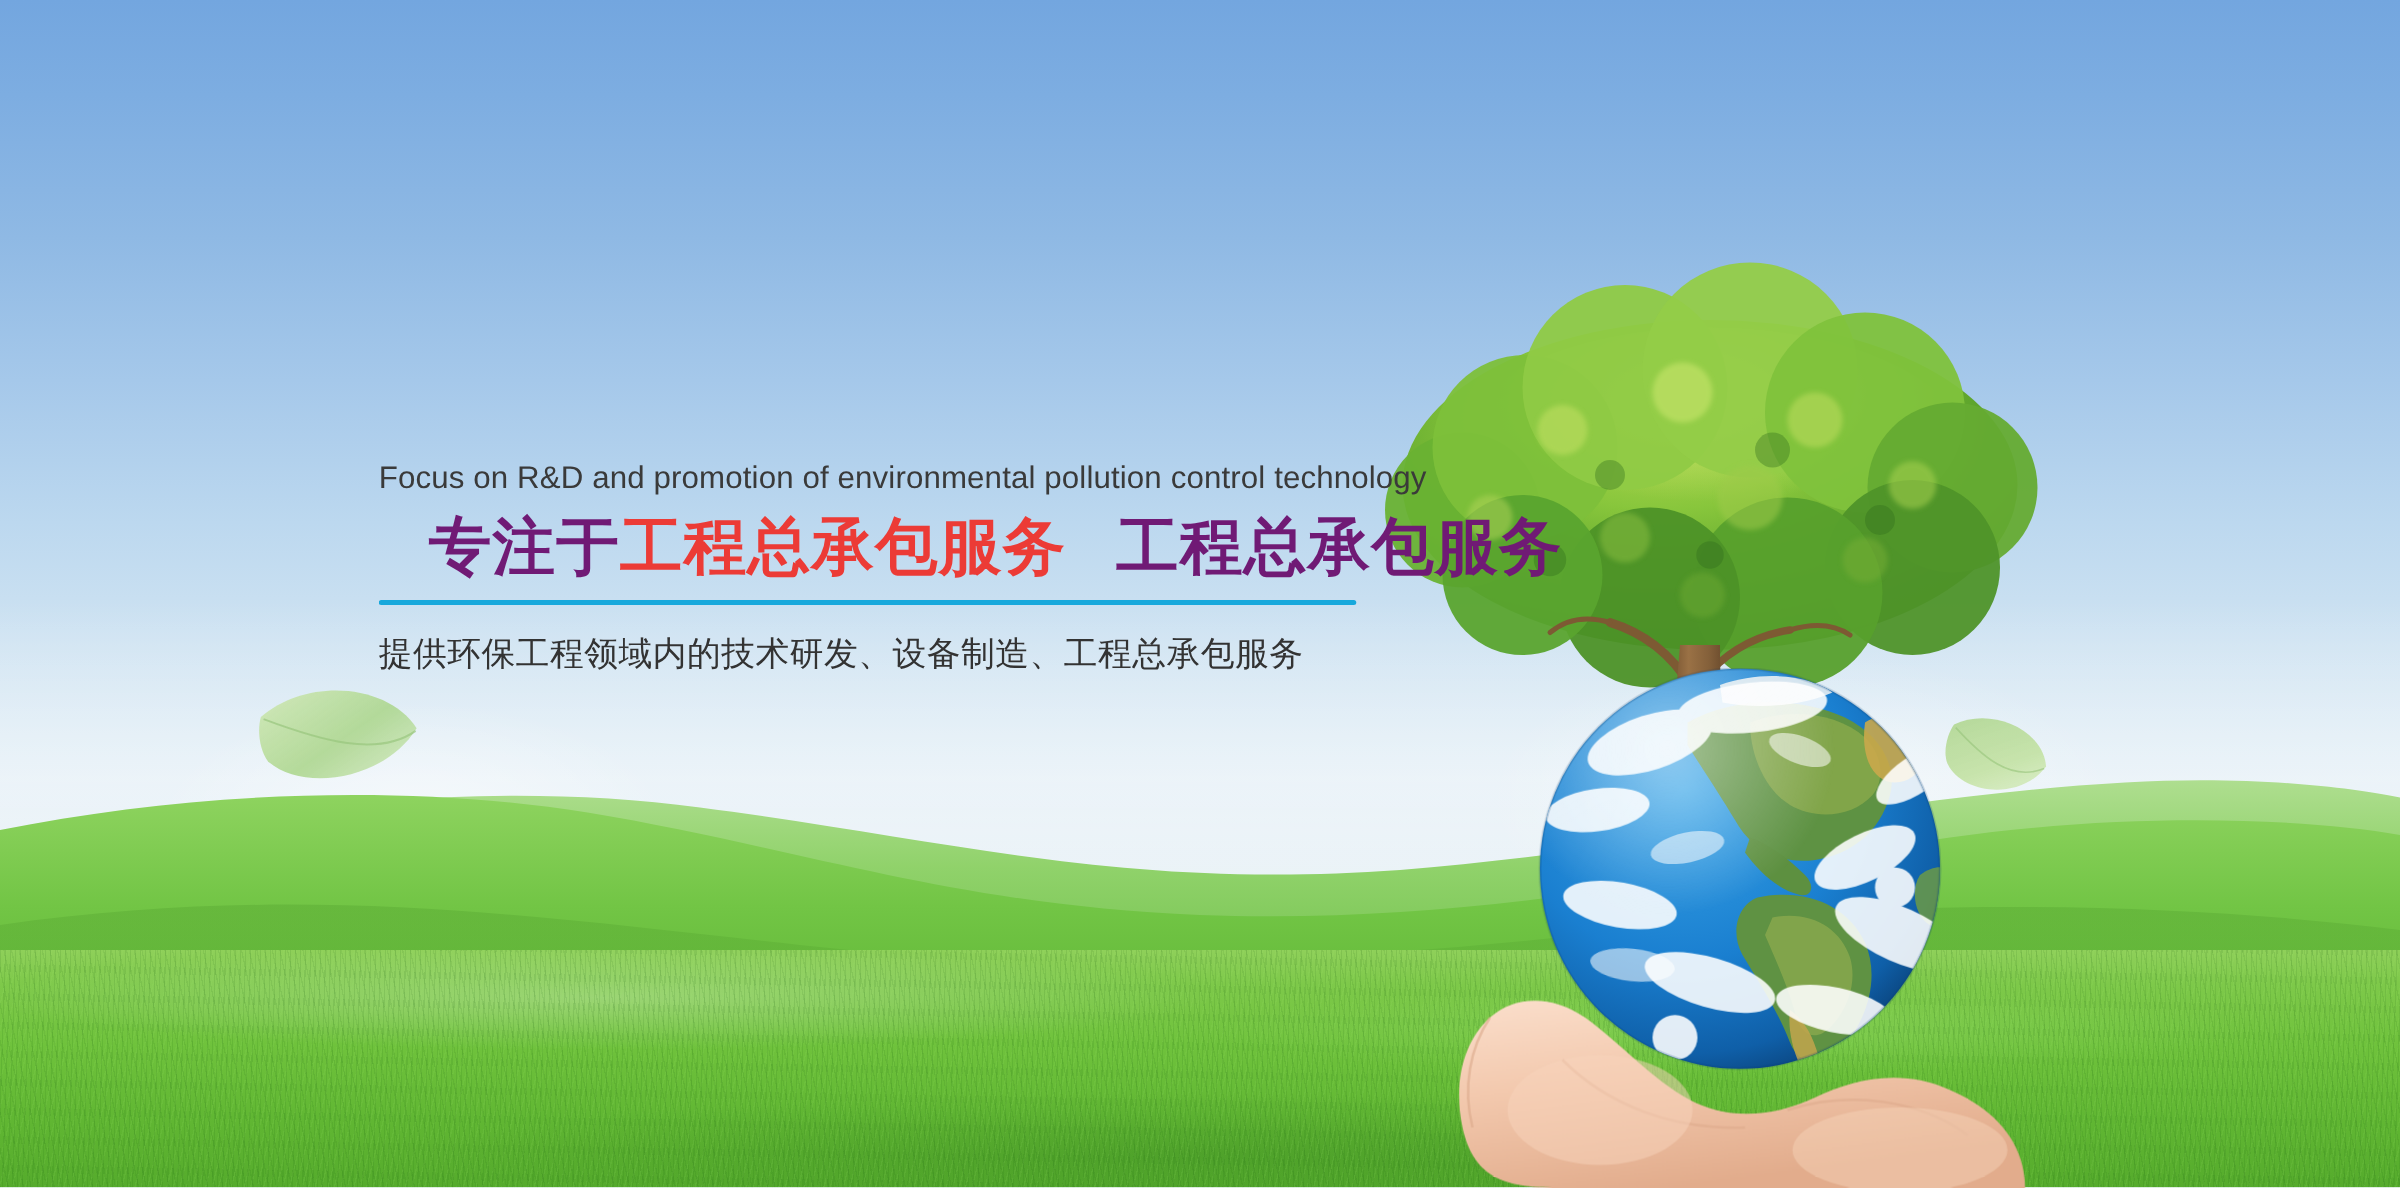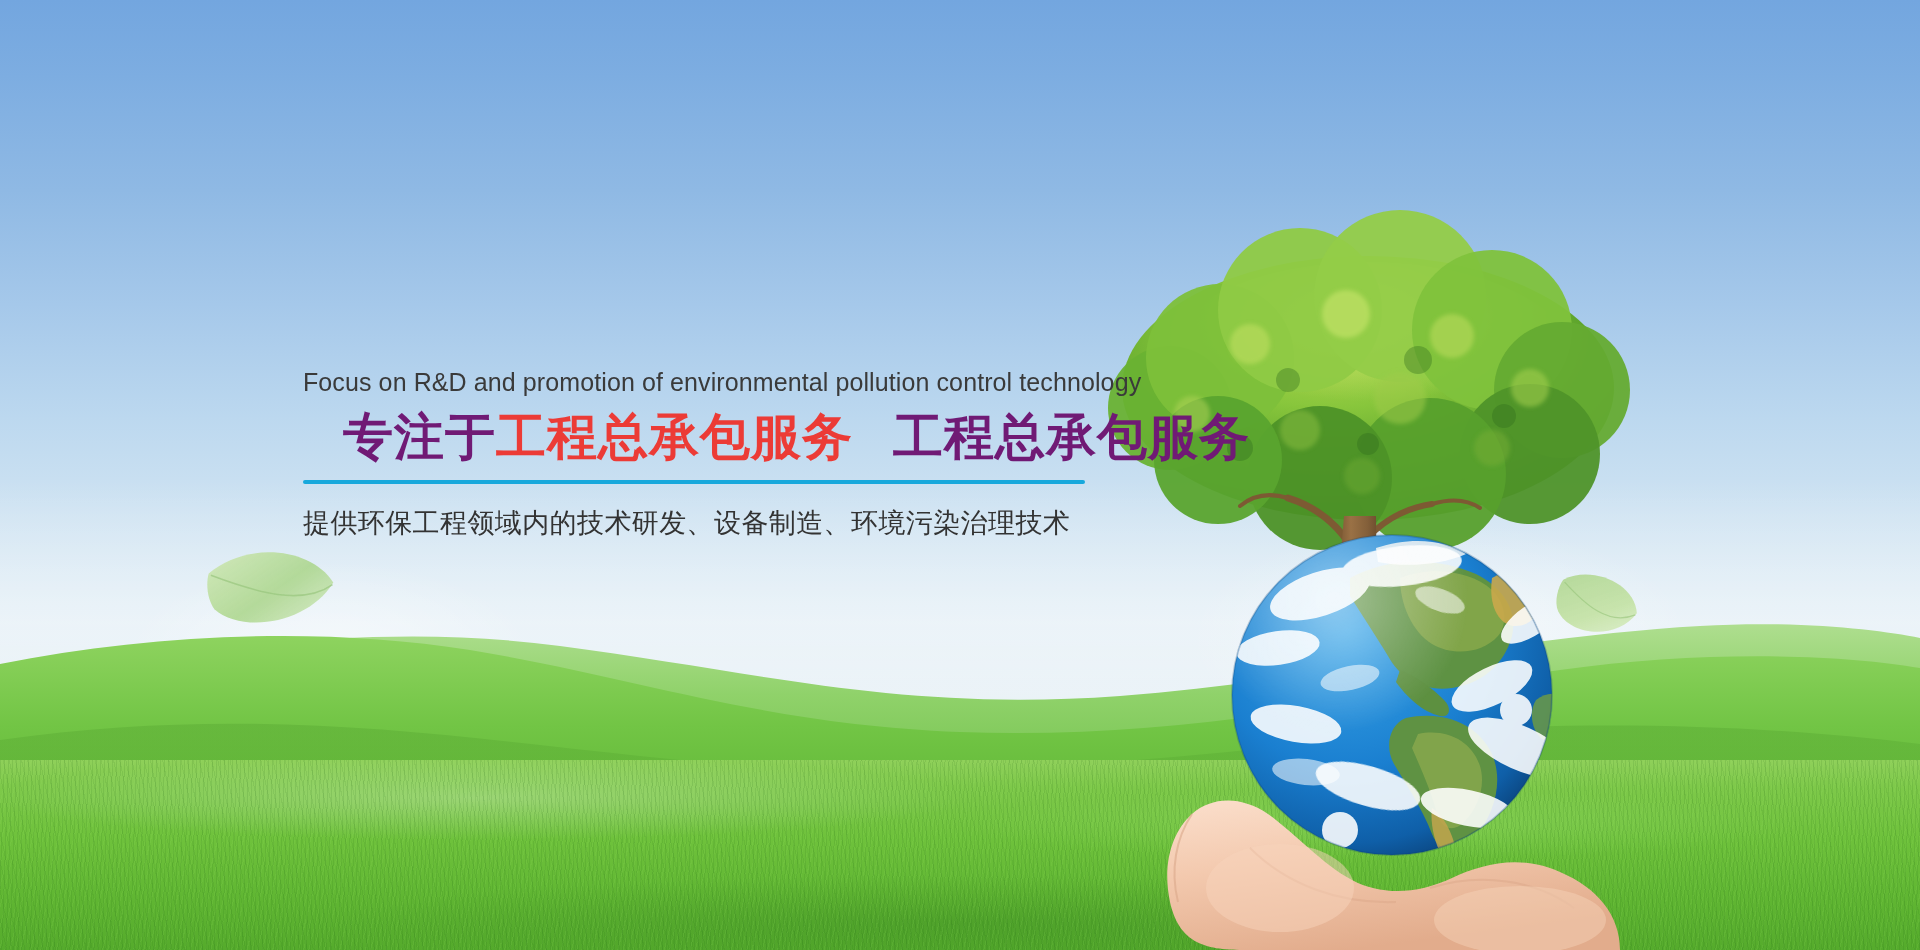--- a/index.html
+++ b/index.html
@@ -368,16 +368,16 @@
         <ellipse cx="180" cy="640" rx="74" ry="44" fill="#f7d4bb" opacity="0.5"></ellipse>
         <ellipse cx="420" cy="672" rx="86" ry="34" fill="#f7d4bb" opacity="0.45"></ellipse>
       </g>
     </svg>
   </div>
 
   <div class="copy">
     <div class="eyebrow">Focus on R&amp;D and promotion of environmental pollution control technology</div>
     <div class="headline"><span class="blue">专注于</span><span class="red">工程总承包服务</span><span class="blue">工程总承包服务</span></div>
     <div class="rule"></div>
-    <div class="tagline">提供环保工程领域内的技术研发、设备制造、环境污染治理技术</div>
+    <div class="tagline">提供环保工程领域内的技术研发、设备制造、工程总承包服务</div>
   </div>
 
 </div>
 
 </body></html>

